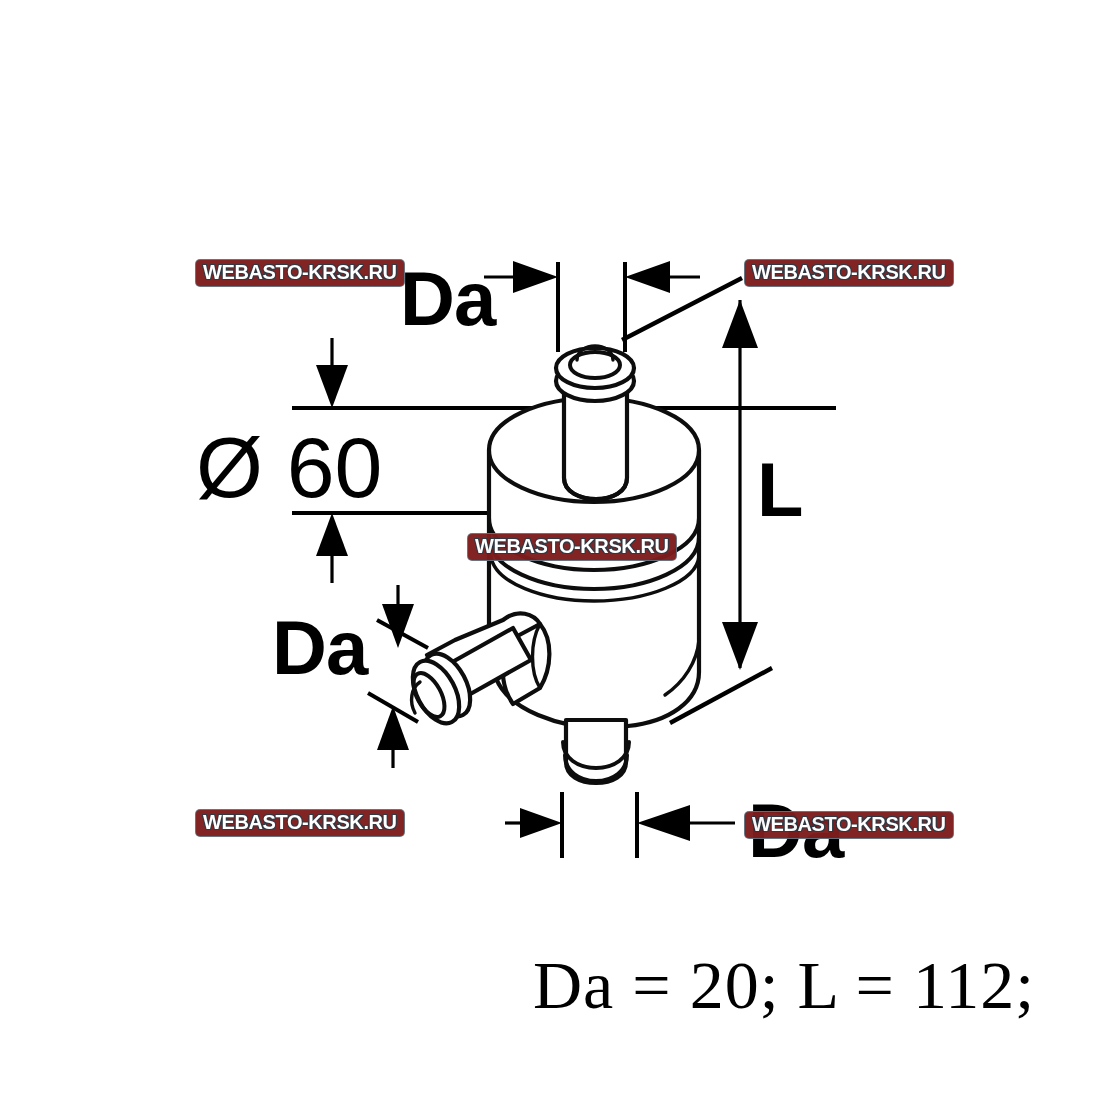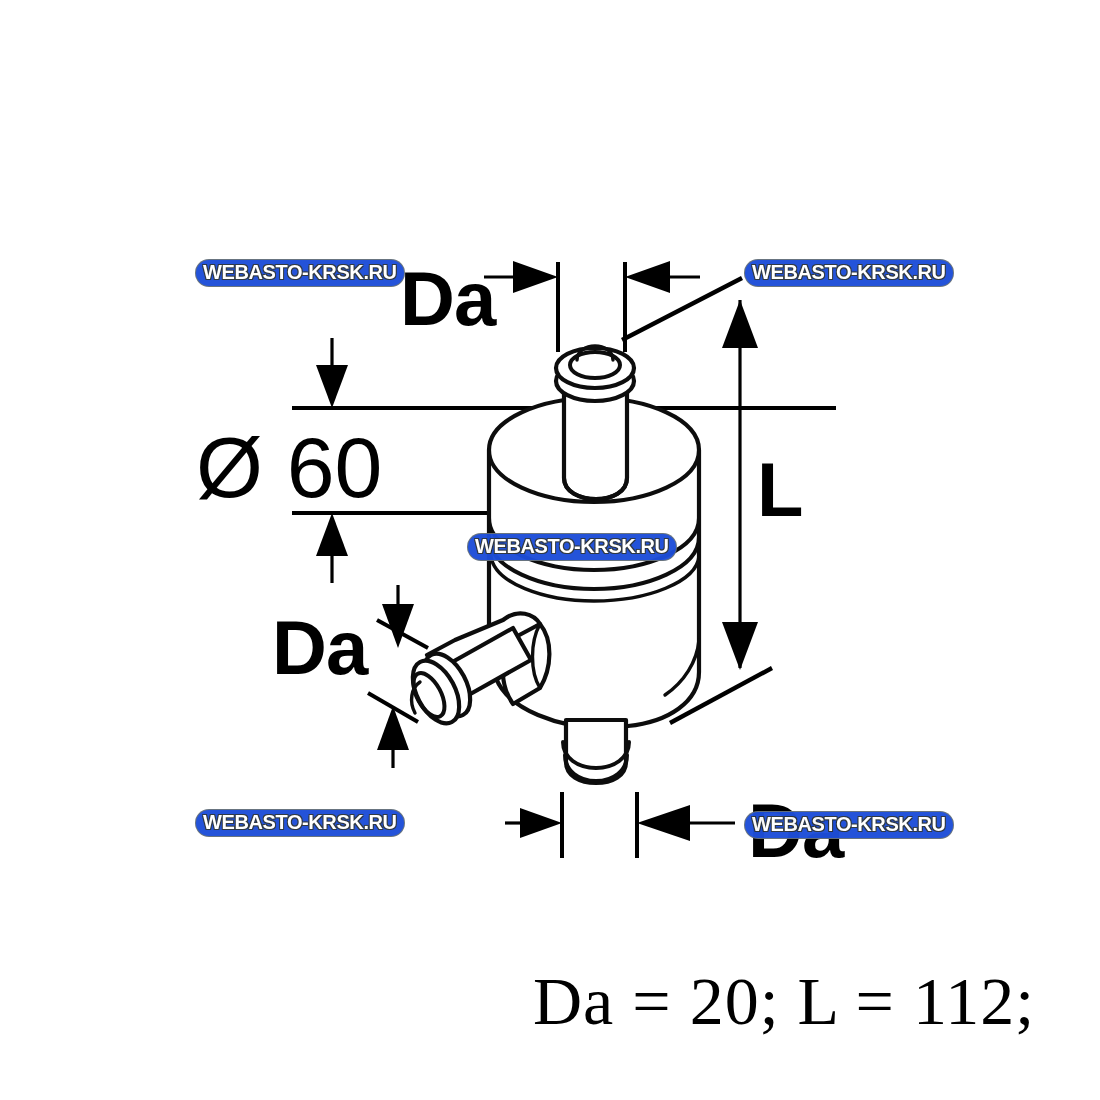--- a/index.html
+++ b/index.html
@@ -83,31 +83,30 @@
   }
   .spec-text {
     position: absolute;
     font-family: "Liberation Serif", serif;
     font-size: 68px;
     color: #000000;
     white-space: nowrap;
     left: 533px;
     top: 946px;
     letter-spacing: 1px;
-    margin-top: 16px;
   }
   .watermark {
     position: absolute;
     font-family: "Liberation Sans", sans-serif;
     font-weight: 700;
     font-size: 20px;
     letter-spacing: -0.4px;
     color: #ffffff;
-    background: #1d4ed8;
-    border-radius: 13px;
+    background: #7f1d1d;
+    border-radius: 4px;
     padding: 2px 7px 3px 7px;
     white-space: nowrap;
     line-height: 1.05;
     text-shadow:
       -1px -1px 0 #2a333d,
        1px -1px 0 #2a333d,
       -1px  1px 0 #2a333d,
        1px  1px 0 #2a333d;
     box-shadow: 0 0 0 1px #64707c;
     opacity: 0.97;

